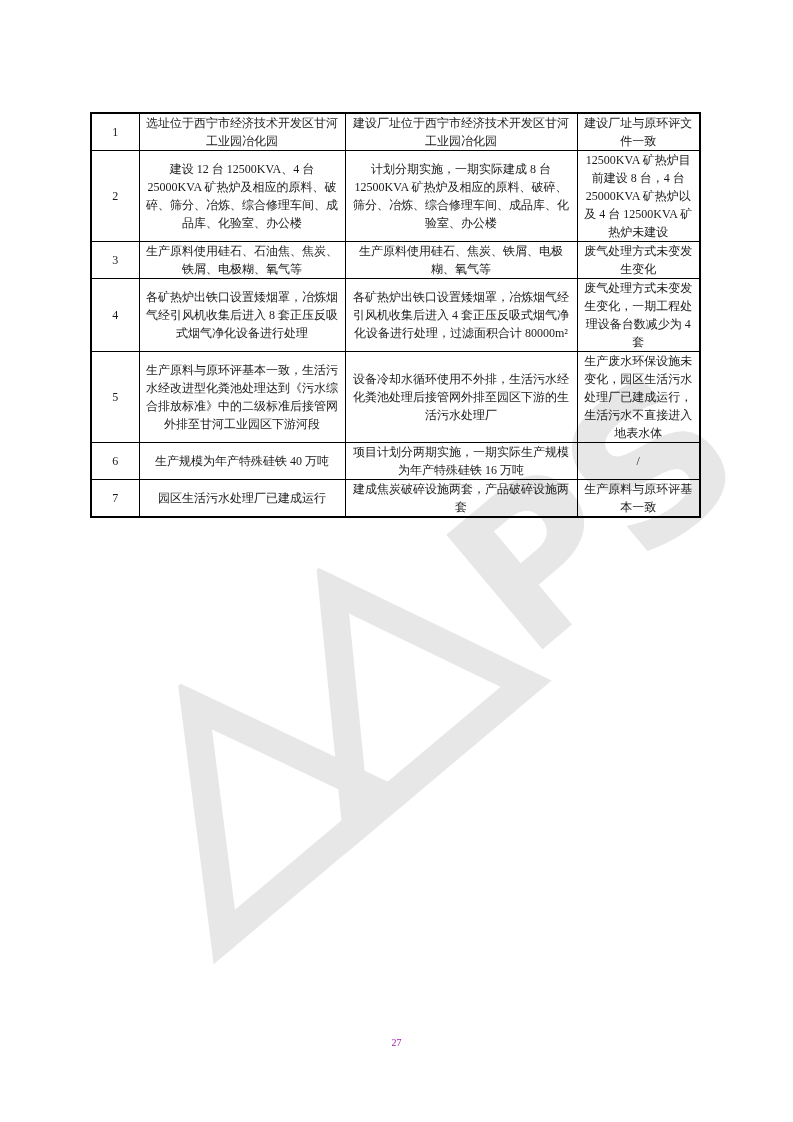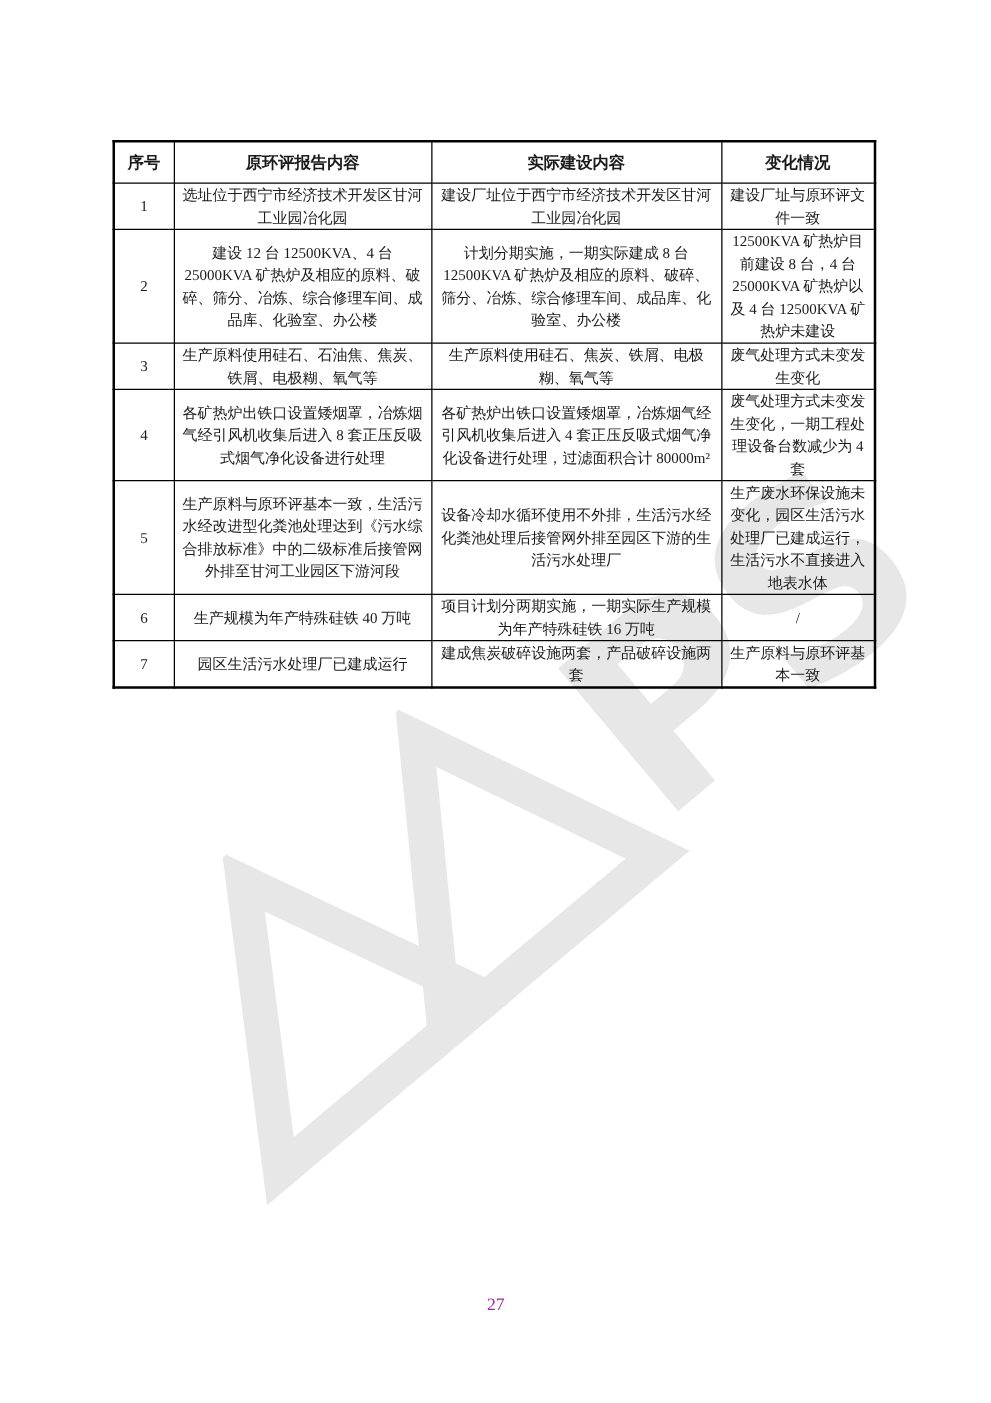--- a/index.html
+++ b/index.html
@@ -91,21 +91,21 @@
   tr.h-r5  { height: 90px; }
   tr.h-r6  { height: 36px; }
   tr.h-r7  { height: 36px; }
   
   .page-number {
     position: absolute;
     left: 0;
     right: 0;
     top: 1037px;
     text-align: center;
-    font-size: 14px;
+    font-size: 10px;
     z-index: 2;
     color: #a21caf;
   }
 </style>
 </head>
 <body>
 
 <div class="page">
 
   <div class="watermark">
@@ -120,26 +120,20 @@
 
 
   <table class="cmp-table">
     <colgroup>
       <col style="width:48px">
       <col style="width:206px">
       <col style="width:232px">
       <col style="width:123px">
     </colgroup>
     <tbody>
-      <tr class="h-hdr">
-        <th>序号</th>
-        <th>原环评报告内容</th>
-        <th>实际建设内容</th>
-        <th>变化情况</th>
-      </tr>
       <tr class="h-r1">
         <td>1</td>
         <td>选址位于西宁市经济技术开发区甘河工业园冶化园</td>
         <td>建设厂址位于西宁市经济技术开发区甘河工业园冶化园</td>
         <td>建设厂址与原环评文件一致</td>
       </tr>
       <tr class="h-r2">
         <td>2</td>
         <td>建设 12 台 12500KVA、4 台 25000KVA 矿热炉及相应的原料、破碎、筛分、冶炼、综合修理车间、成品库、化验室、办公楼</td>
         <td>计划分期实施，一期实际建成 8 台 12500KVA 矿热炉及相应的原料、破碎、筛分、冶炼、综合修理车间、成品库、化验室、办公楼</td>

